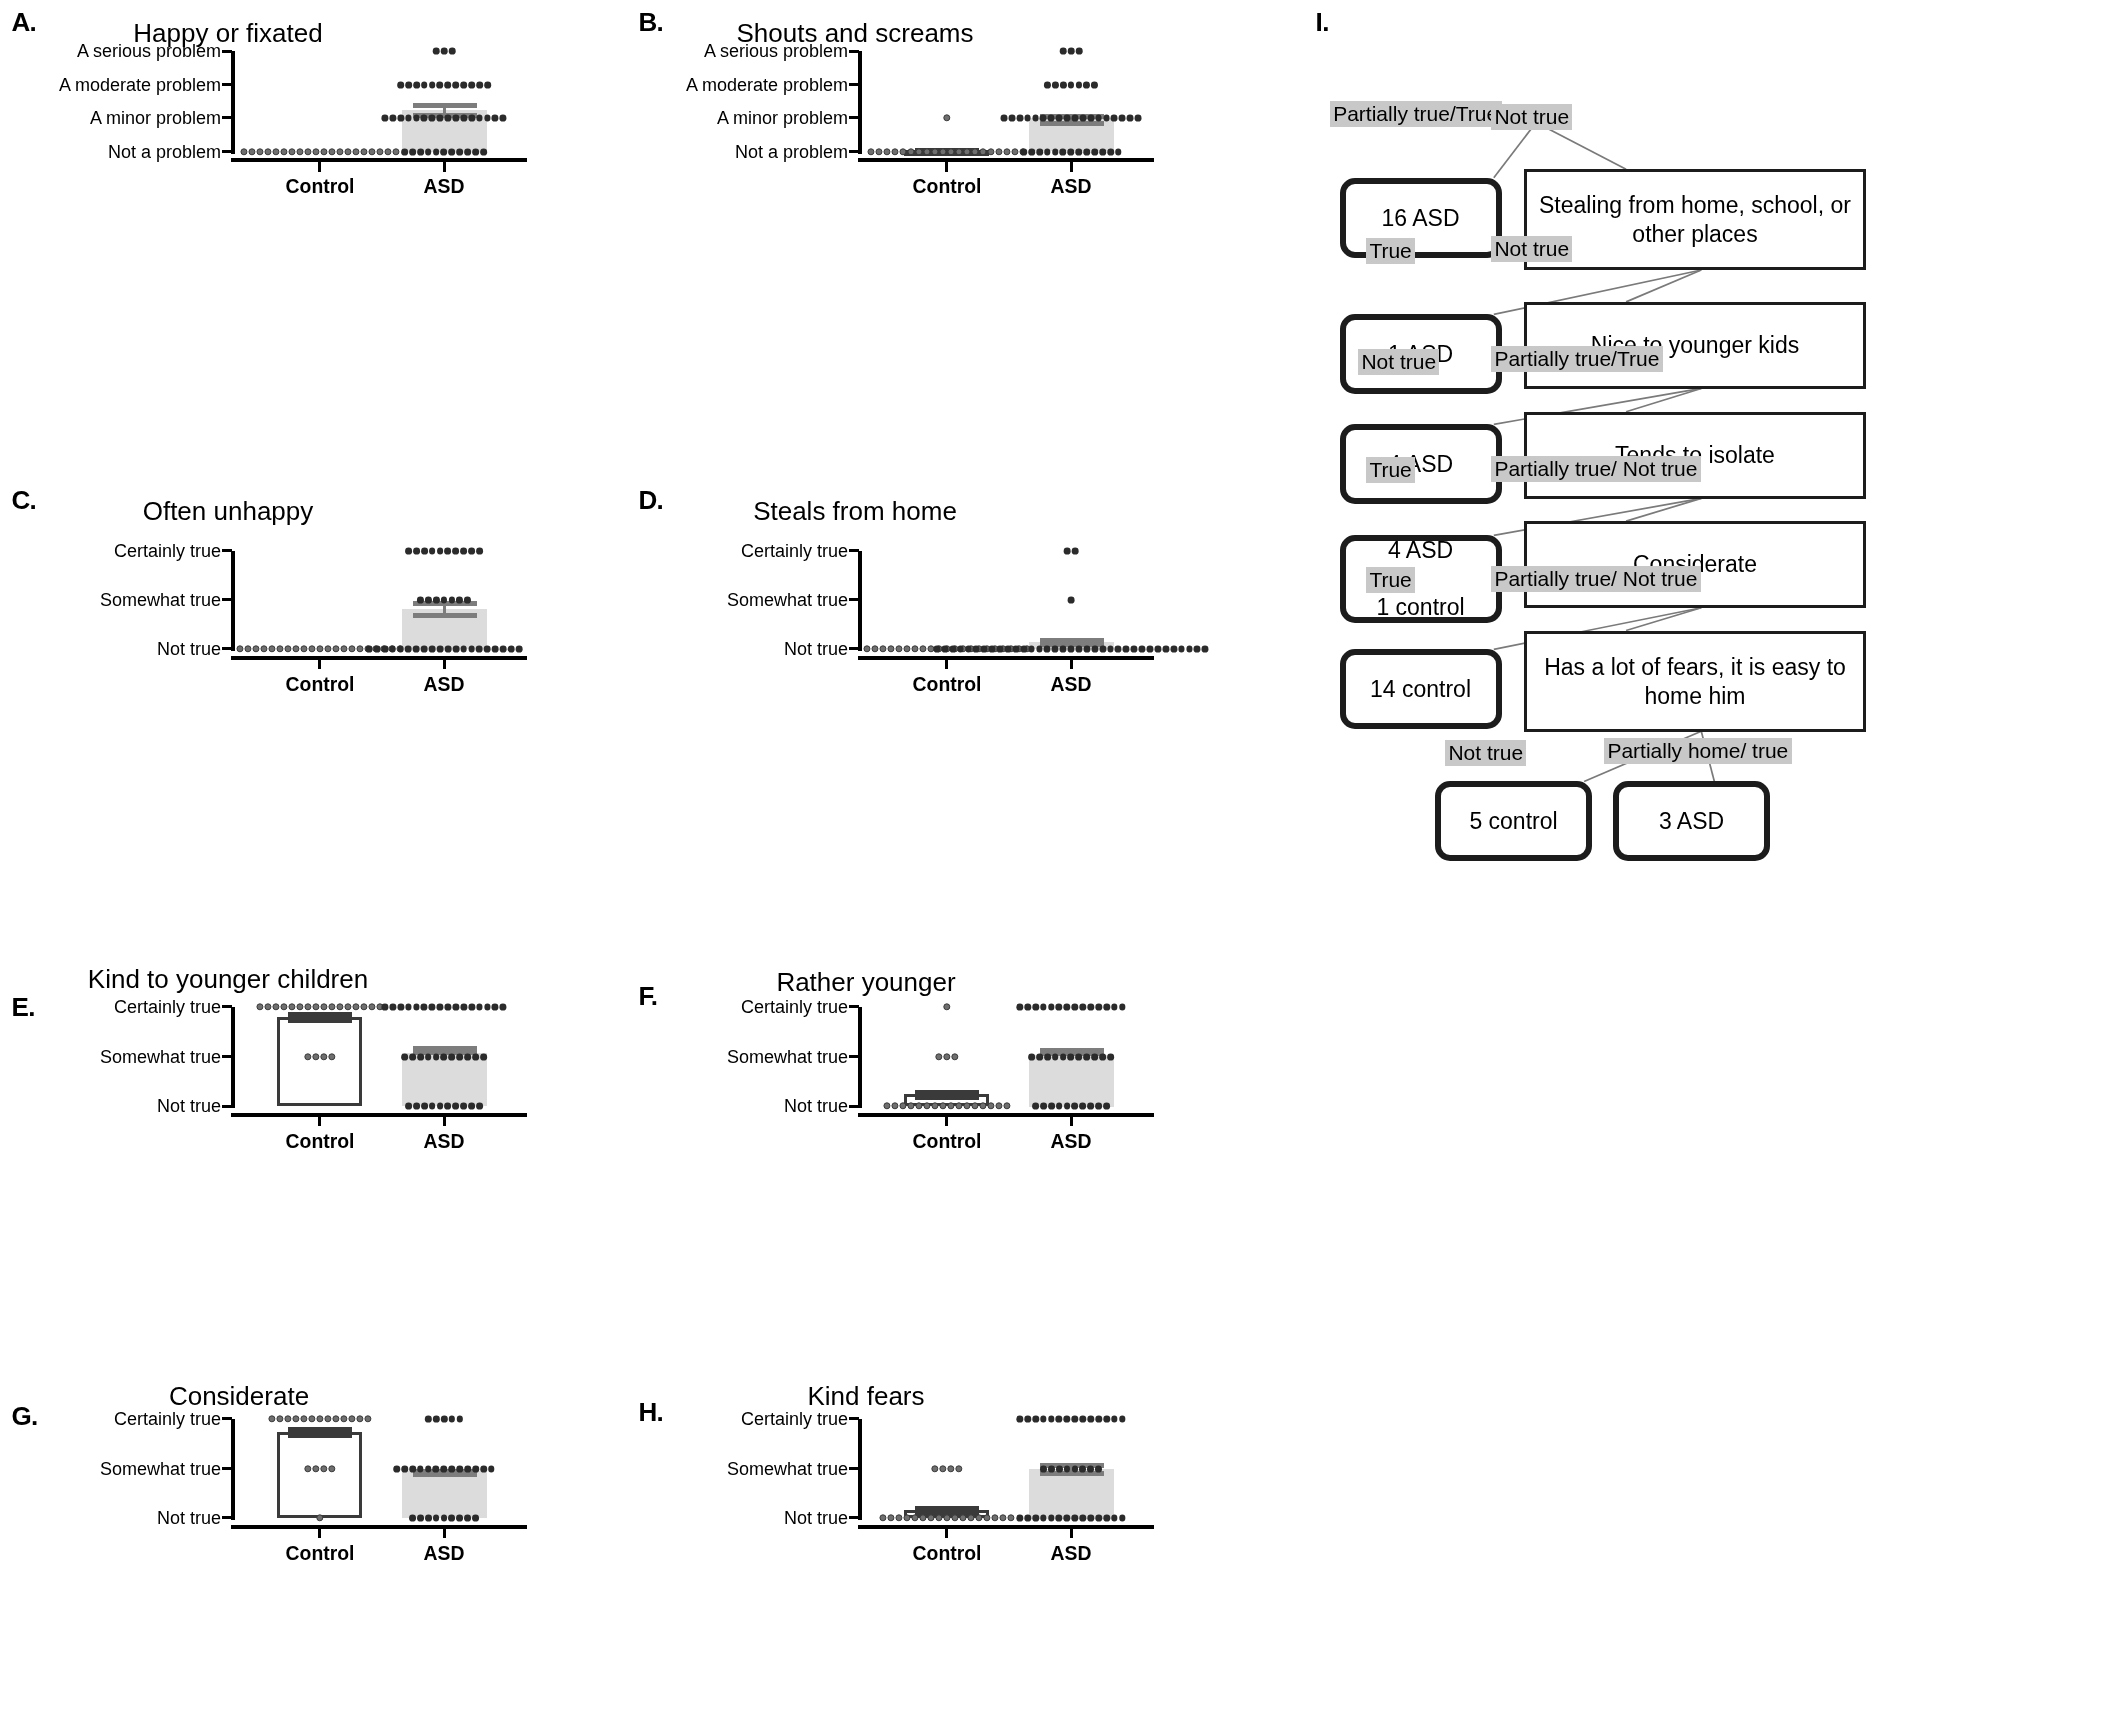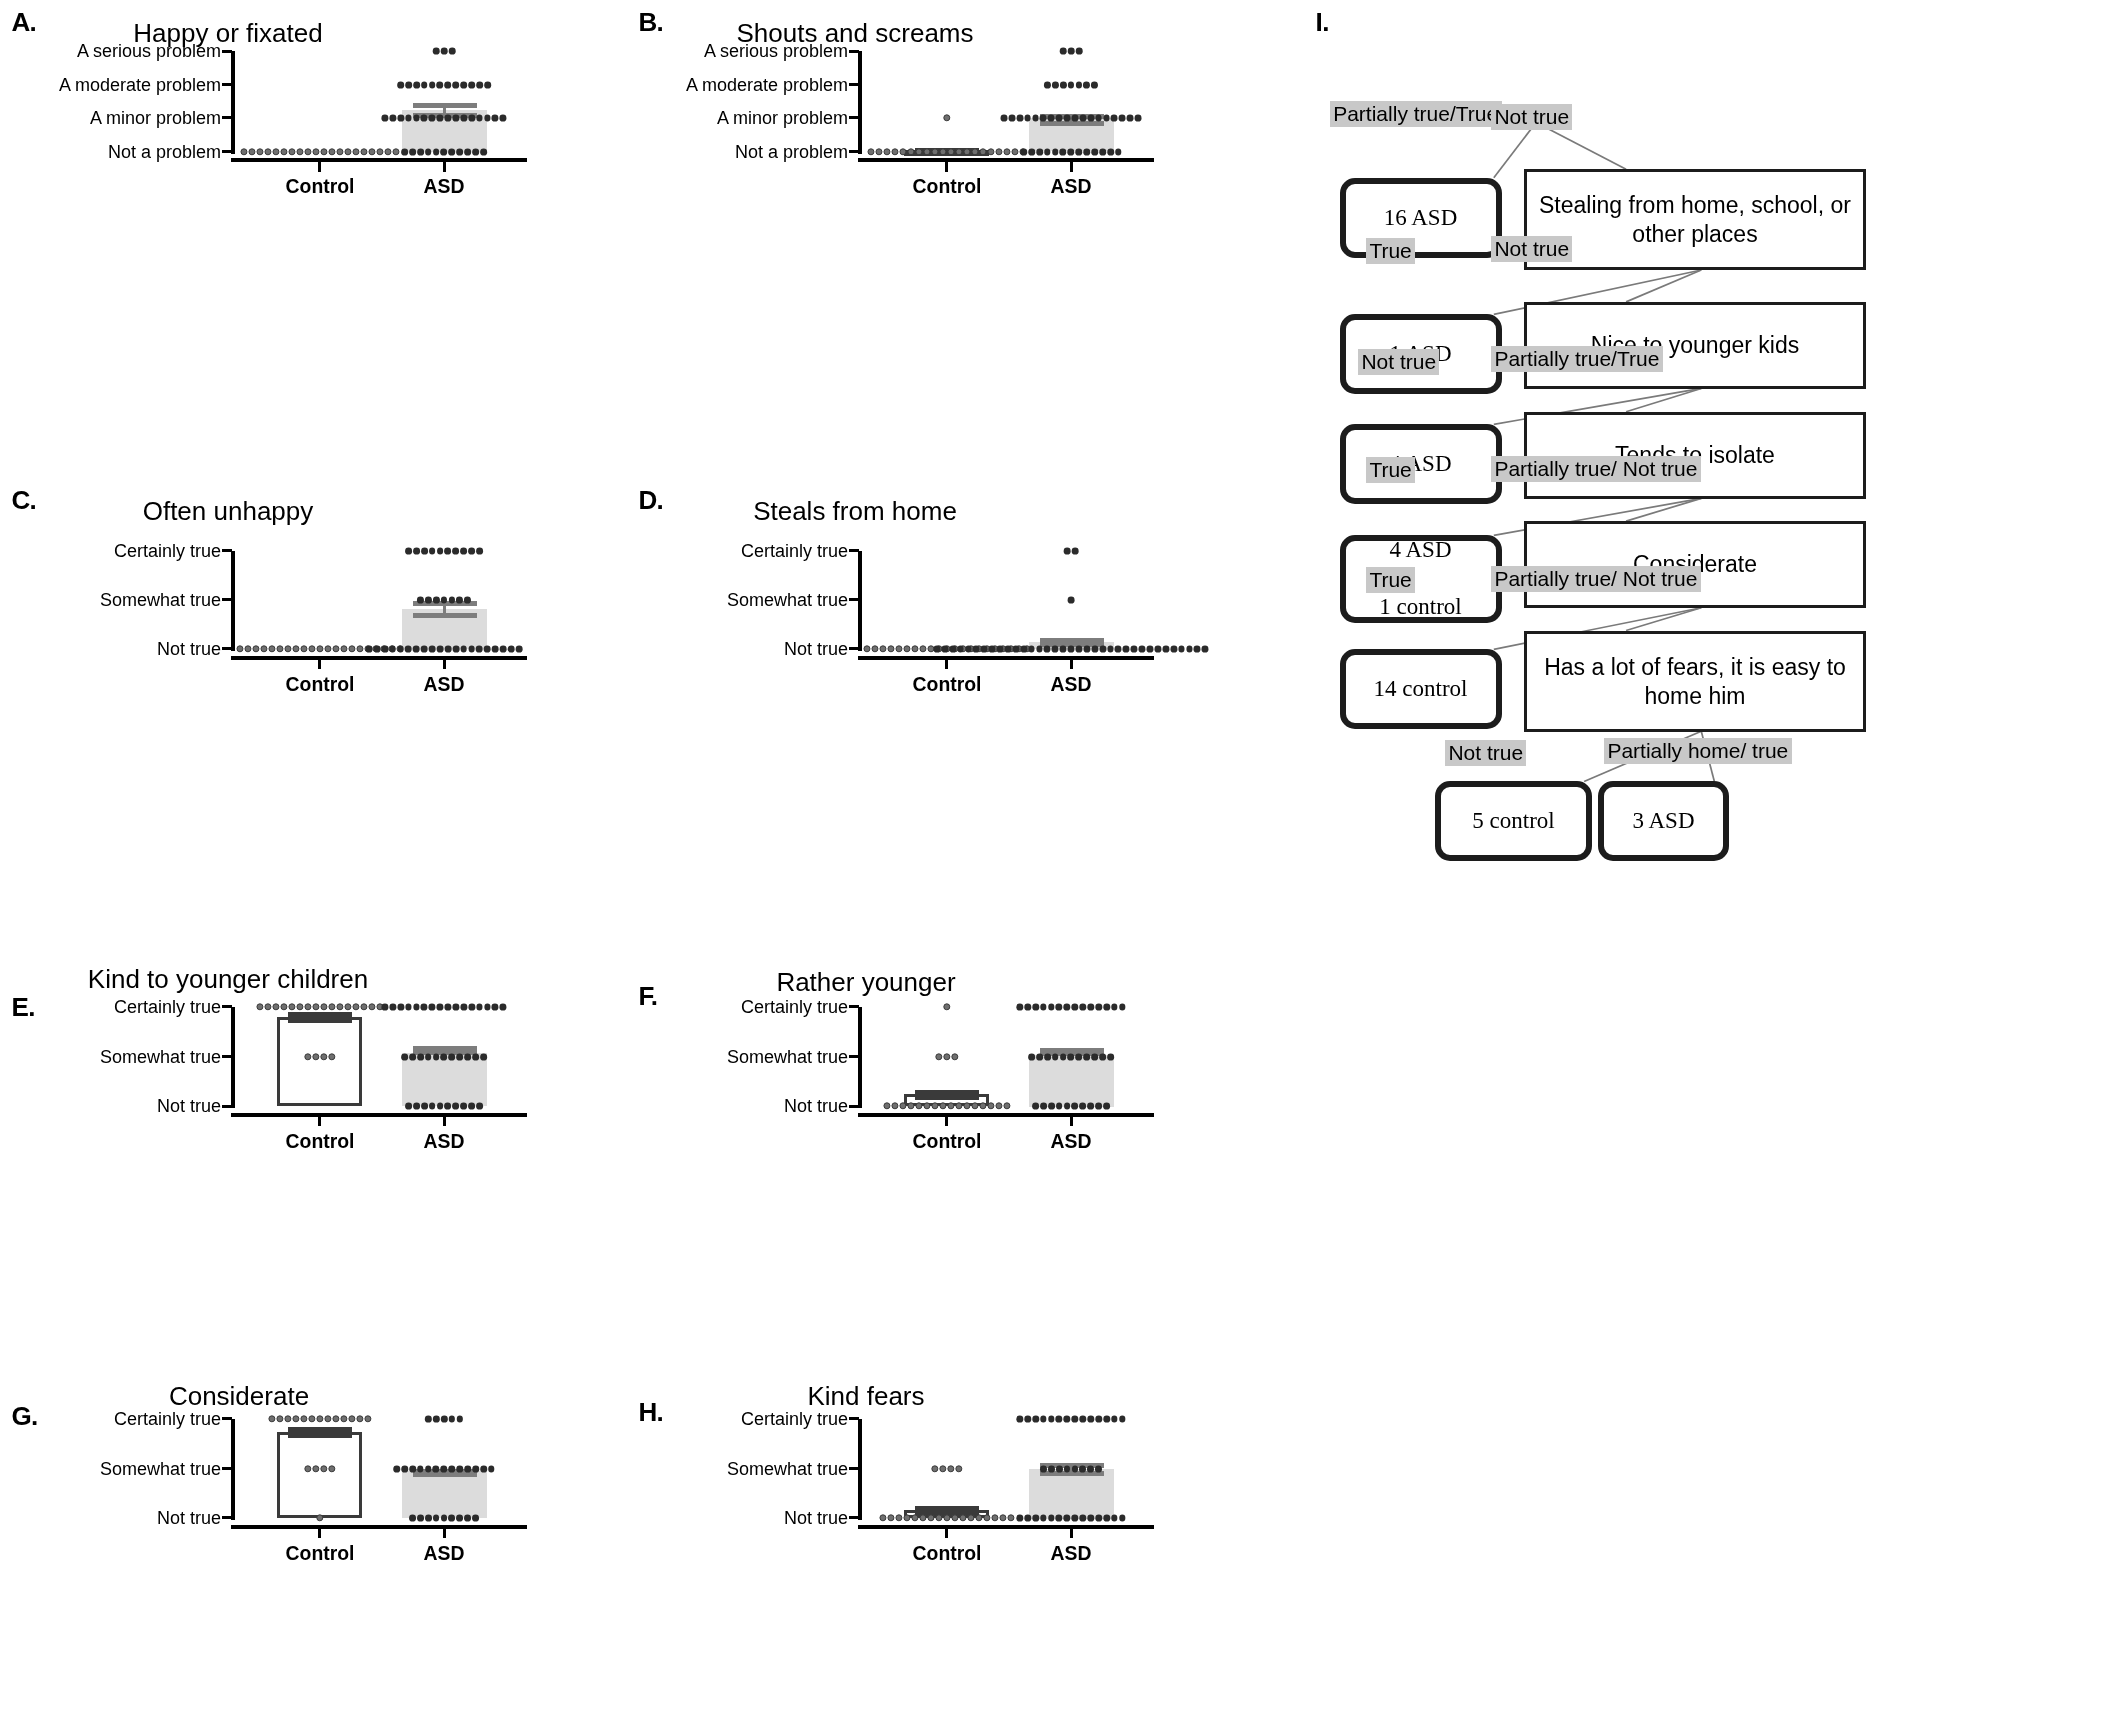--- a/index.html
+++ b/index.html
@@ -27,21 +27,21 @@
   .dotrow{position:absolute;transform:translate(-50%,-50%);display:flex;align-items:center;}
   .dot{border-radius:50%;}
   .dot.filled{background:#2b2b2b;}
   .dot.open{background:#6f6f6f;border:1.1px solid #3a3a3a;box-sizing:border-box;}
 
   
   #tree{position:absolute;left:1327px;top:0;width:781px;height:1310px;}
   .tnode{position:absolute;box-sizing:border-box;background:#fff;border:3.4px solid #1c1c1c;
          display:flex;align-items:center;justify-content:center;text-align:center;
          font-size:23px;line-height:1.25;padding:2.3px 5.7px;}
-  .tnode.leaf{border-width:6.3px;border-radius:15px;font-family:Liberation Serif, serif;}
+  .tnode.leaf{border-width:6.3px;border-radius:15px;}
   .edgelabel{position:absolute;background:#c8c8c8;font-size:21px;padding:1.1px 3.4px;white-space:nowrap;}
   svg.links{position:absolute;left:0;top:0;width:781px;height:1310px;pointer-events:none;}
 </style>
 </head>
 <body>
 
 <div id="charts">
     <div class="panel" style="left:0px;top:0px;width:627px;height:478px;">
       <div class="panel-letter" style="left:11.4px;top:6.8px;">A.</div>
       <div class="panel-title" style="left:40px;top:18px;width:376px;">Happy or fixated</div>
@@ -807,21 +807,21 @@
     </div>
     <div class="tnode leaf" style="left: 12.5px; top: 649px; width: 162px; height: 80px; flex-direction: column;">
       <span>14 control</span>
     </div>
     <div class="tnode" style="left: 197px; top: 631px; width: 342px; height: 101px; flex-direction: column;">
       <span>Has a lot of fears, it is easy to home him</span>
     </div>
     <div class="tnode leaf" style="left: 108px; top: 781px; width: 157px; height: 80px; flex-direction: column;">
       <span>5 control</span>
     </div>
-    <div class="tnode leaf" style="left: 271px; top: 781px; width: 131px; height: 80px; flex-direction: column;">
+    <div class="tnode leaf" style="left: 286px; top: 781px; width: 157px; height: 80px; flex-direction: column;">
       <span>3 ASD</span>
     </div>
     <div class="edgelabel" style="left:2.8px;top:101px;">Partially true/True</div>
     <div class="edgelabel" style="left:164px;top:104px;">Not true</div>
     <div class="edgelabel" style="left:39px;top:238px;">True</div>
     <div class="edgelabel" style="left:164px;top:236px;">Not true</div>
     <div class="edgelabel" style="left:31px;top:349px;">Not true</div>
     <div class="edgelabel" style="left:164px;top:346px;">Partially true/True</div>
     <div class="edgelabel" style="left:39px;top:457px;">True</div>
     <div class="edgelabel" style="left:164px;top:456px;">Partially true/ Not true</div>

